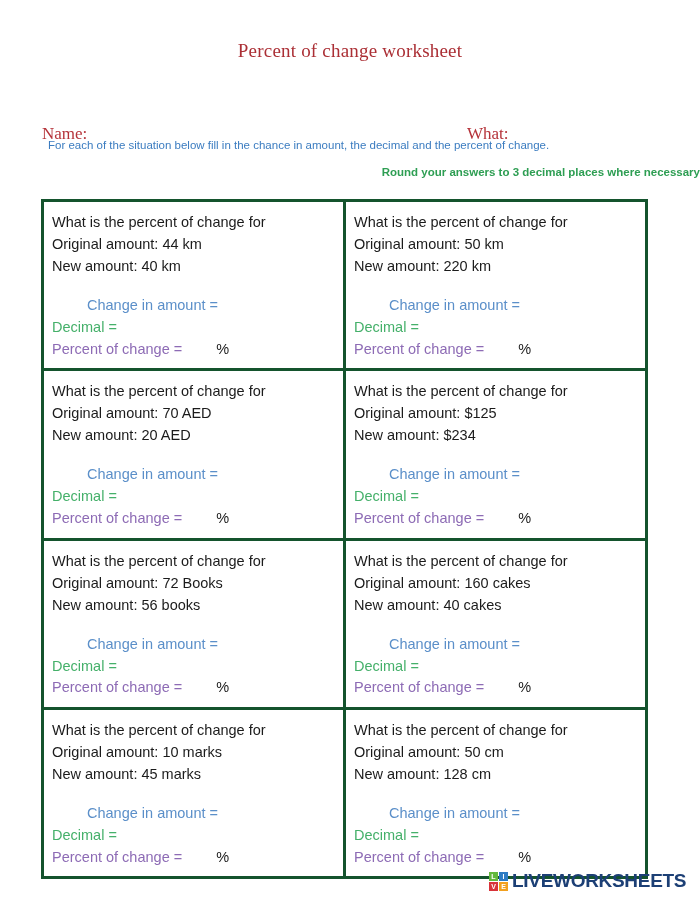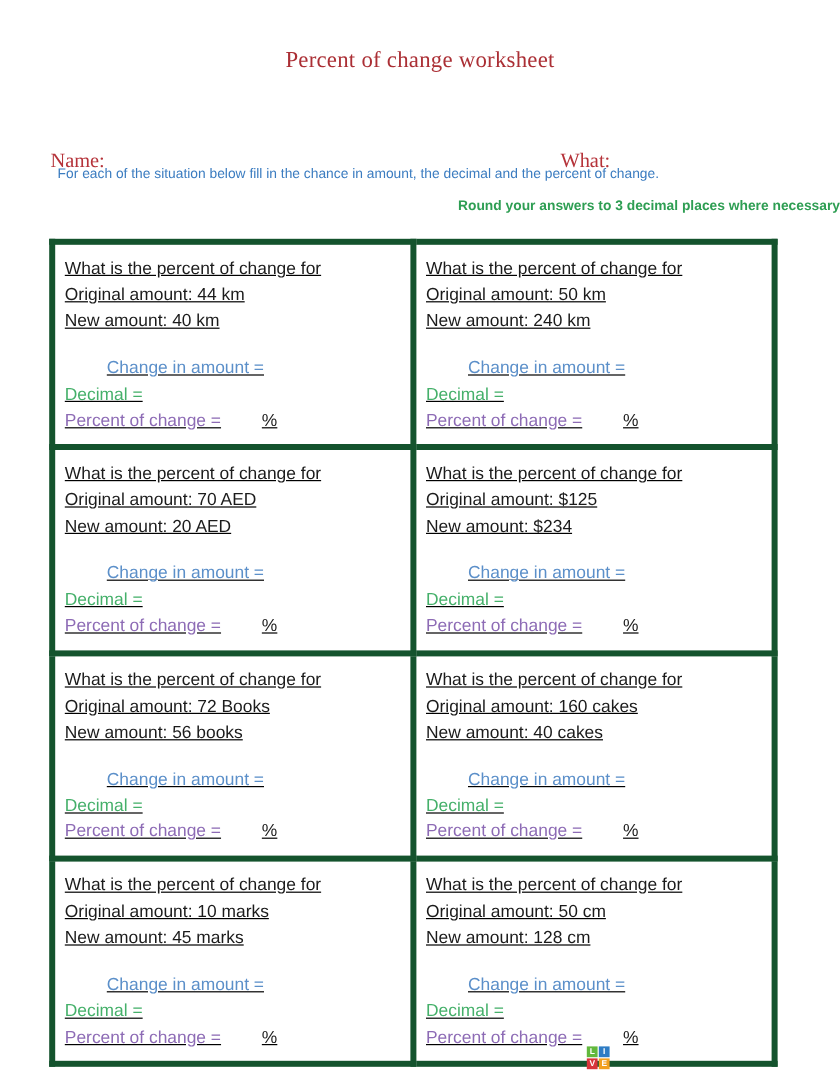--- a/index.html
+++ b/index.html
@@ -79,25 +79,24 @@
   
   .worksheet-table {
     position: absolute;
     left: 41px;
     top: 199px;
     width: 607px;
     border-collapse: collapse;
     table-layout: fixed;
   }
   .worksheet-table td {
-    border: 5px solid #14532d;
+    border: 3px solid #14532d;
     vertical-align: top;
     padding: 9px 0 8px 8px;
     width: 50%;
-    text-decoration: underline;
   }
 
   .q-line {
     font-size: 14.5px;
     color: #1b1b1b;
     line-height: 1.52;
     white-space: nowrap;
   }
   .q-gap {
     height: 18px;
@@ -176,21 +175,21 @@
           <div class="q-line">Original amount: 44 km</div>
           <div class="q-line">New amount: 40 km</div>
           <div class="q-gap"></div>
           <div class="a-line a-change">Change in amount =</div>
           <div class="a-line a-decimal">Decimal =</div>
           <div class="a-line a-percent"><span>Percent of change =</span><span class="pct-sign">%</span></div>
         </td>
         <td>
           <div class="q-line">What is the percent of change for</div>
           <div class="q-line">Original amount: 50 km</div>
-          <div class="q-line">New amount: 240 km</div>
+          <div class="q-line">New amount: 220 km</div>
           <div class="q-gap"></div>
           <div class="a-line a-change">Change in amount =</div>
           <div class="a-line a-decimal">Decimal =</div>
           <div class="a-line a-percent"><span>Percent of change =</span><span class="pct-sign">%</span></div>
         </td>
       </tr>
       <tr>
         <td>
           <div class="q-line">What is the percent of change for</div>
           <div class="q-line">Original amount: 70 AED</div>
@@ -253,15 +252,16 @@
     </tbody>
   </table>
 
   <div class="lw-logo">
     <div class="lw-tiles">
       <div class="lw-tile lw-tile-l">L</div>
       <div class="lw-tile lw-tile-i">I</div>
       <div class="lw-tile lw-tile-v">V</div>
       <div class="lw-tile lw-tile-e">E</div>
     </div>
+    <div class="lw-wordmark">LIVEWORKSHEETS</div>
   </div>
 
 </div>
 
 </body></html>

